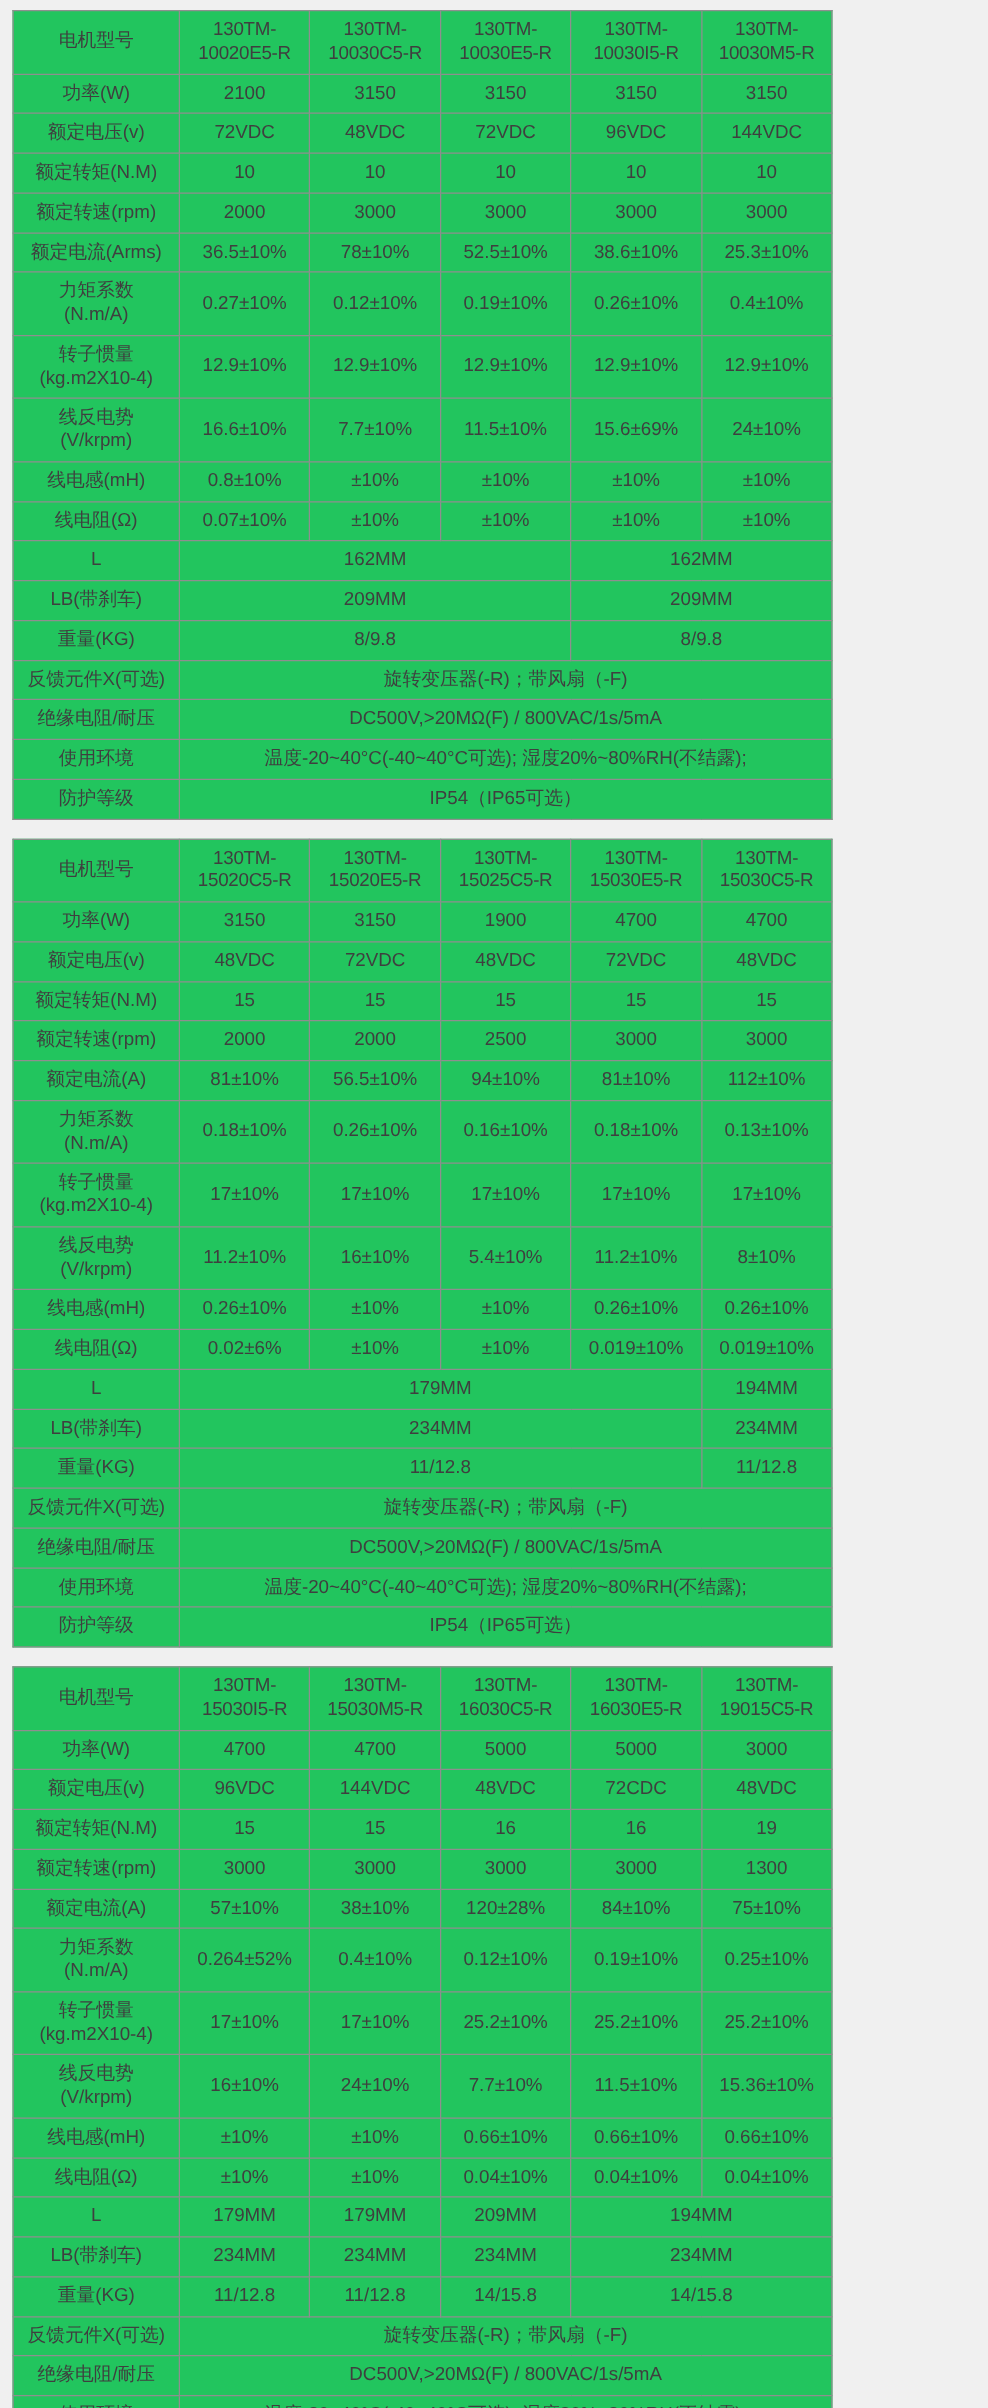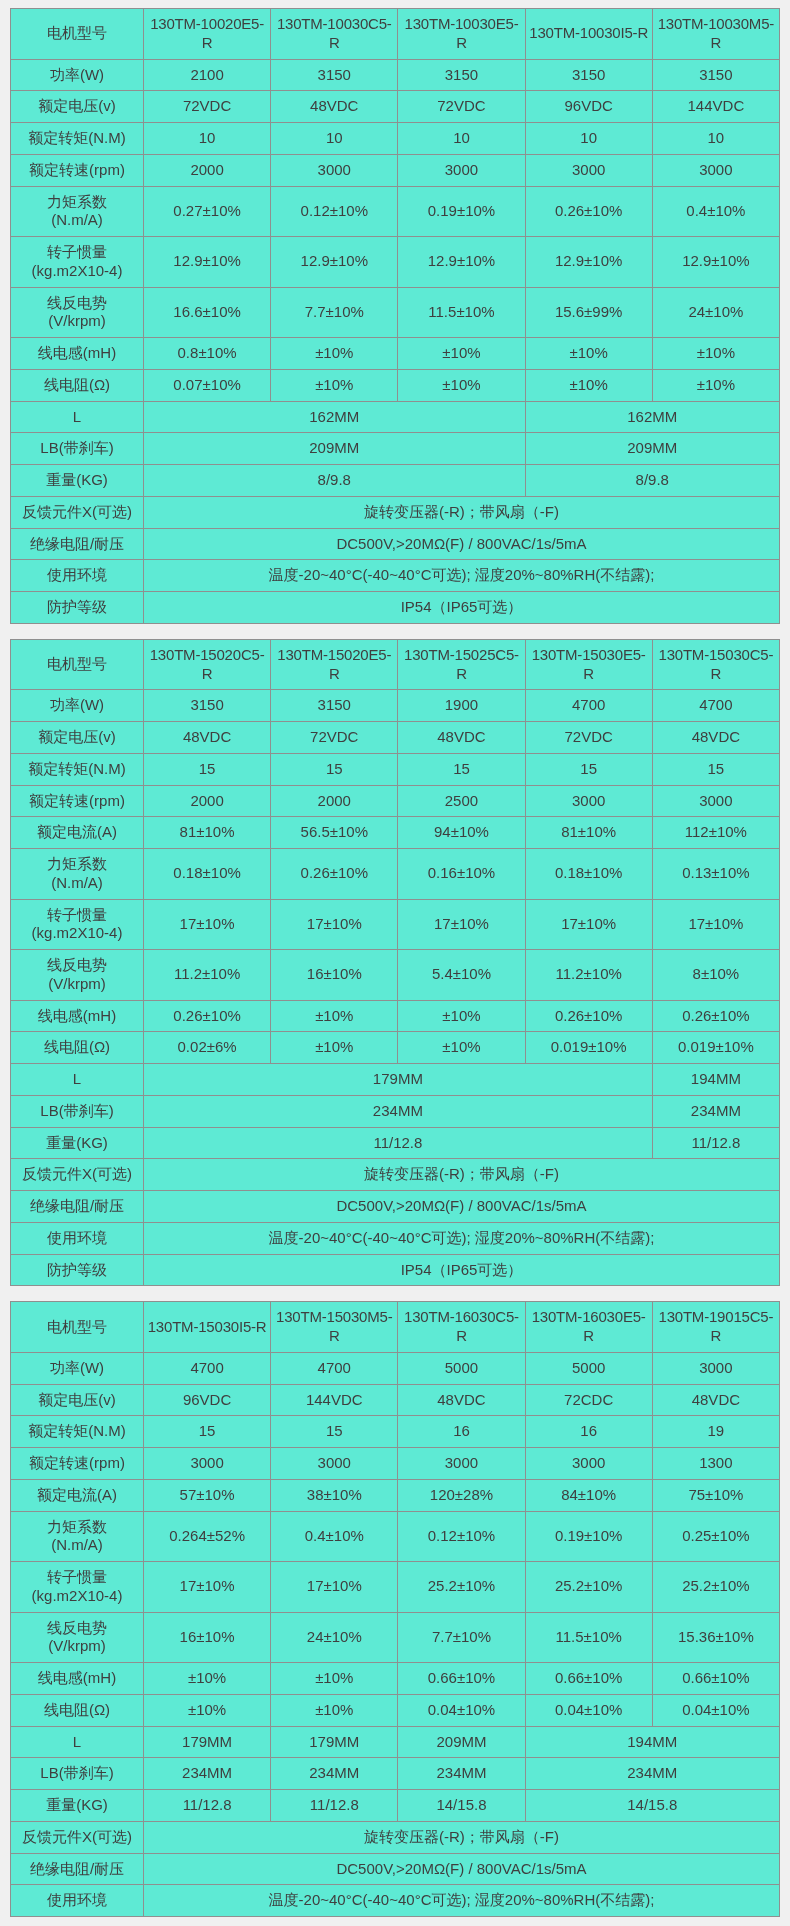--- a/index.html
+++ b/index.html
@@ -10,22 +10,22 @@
     font-family: "Liberation Sans", "DejaVu Sans", sans-serif;
   }
   .page {
     width: 790px;
     box-sizing: border-box;
     padding: 8px 10px 2px 10px;
   }
   table.spec-table {
     border-collapse: collapse;
     table-layout: fixed;
-    width: 770px;
-    background: #5eead4;
+    width: 656px;
+    background: #22c55e;
     margin: 0 13px 15px 0;
   }
   table.spec-table td {
     border: 1px solid #8f8f8f;
     color: #3f3f3f;
     text-align: center;
     vertical-align: middle;
     font-size: 15px;
     line-height: 1.25;
     padding: 6px 2px;
@@ -90,20 +90,28 @@
         </tr>
         <tr>
           <td class="label-cell">额定转速(rpm)</td>
           <td class="value-cell">2000</td>
           <td class="value-cell">3000</td>
           <td class="value-cell">3000</td>
           <td class="value-cell">3000</td>
           <td class="value-cell">3000</td>
         </tr>
         <tr>
+          <td class="label-cell">额定电流(Arms)</td>
+          <td class="value-cell">36.5±10%</td>
+          <td class="value-cell">78±10%</td>
+          <td class="value-cell">52.5±10%</td>
+          <td class="value-cell">38.6±10%</td>
+          <td class="value-cell">25.3±10%</td>
+        </tr>
+        <tr>
           <td class="label-cell">力矩系数
 (N.m/A)</td>
           <td class="value-cell">0.27±10%</td>
           <td class="value-cell">0.12±10%</td>
           <td class="value-cell">0.19±10%</td>
           <td class="value-cell">0.26±10%</td>
           <td class="value-cell">0.4±10%</td>
         </tr>
         <tr>
           <td class="label-cell">转子惯量
@@ -113,21 +121,21 @@
           <td class="value-cell">12.9±10%</td>
           <td class="value-cell">12.9±10%</td>
           <td class="value-cell">12.9±10%</td>
         </tr>
         <tr>
           <td class="label-cell">线反电势
 (V/krpm)</td>
           <td class="value-cell">16.6±10%</td>
           <td class="value-cell">7.7±10%</td>
           <td class="value-cell">11.5±10%</td>
-          <td class="value-cell">15.6±99%</td>
+          <td class="value-cell">15.6±69%</td>
           <td class="value-cell">24±10%</td>
         </tr>
         <tr>
           <td class="label-cell">线电感(mH)</td>
           <td class="value-cell">0.8±10%</td>
           <td class="value-cell">±10%</td>
           <td class="value-cell">±10%</td>
           <td class="value-cell">±10%</td>
           <td class="value-cell">±10%</td>
         </tr>

